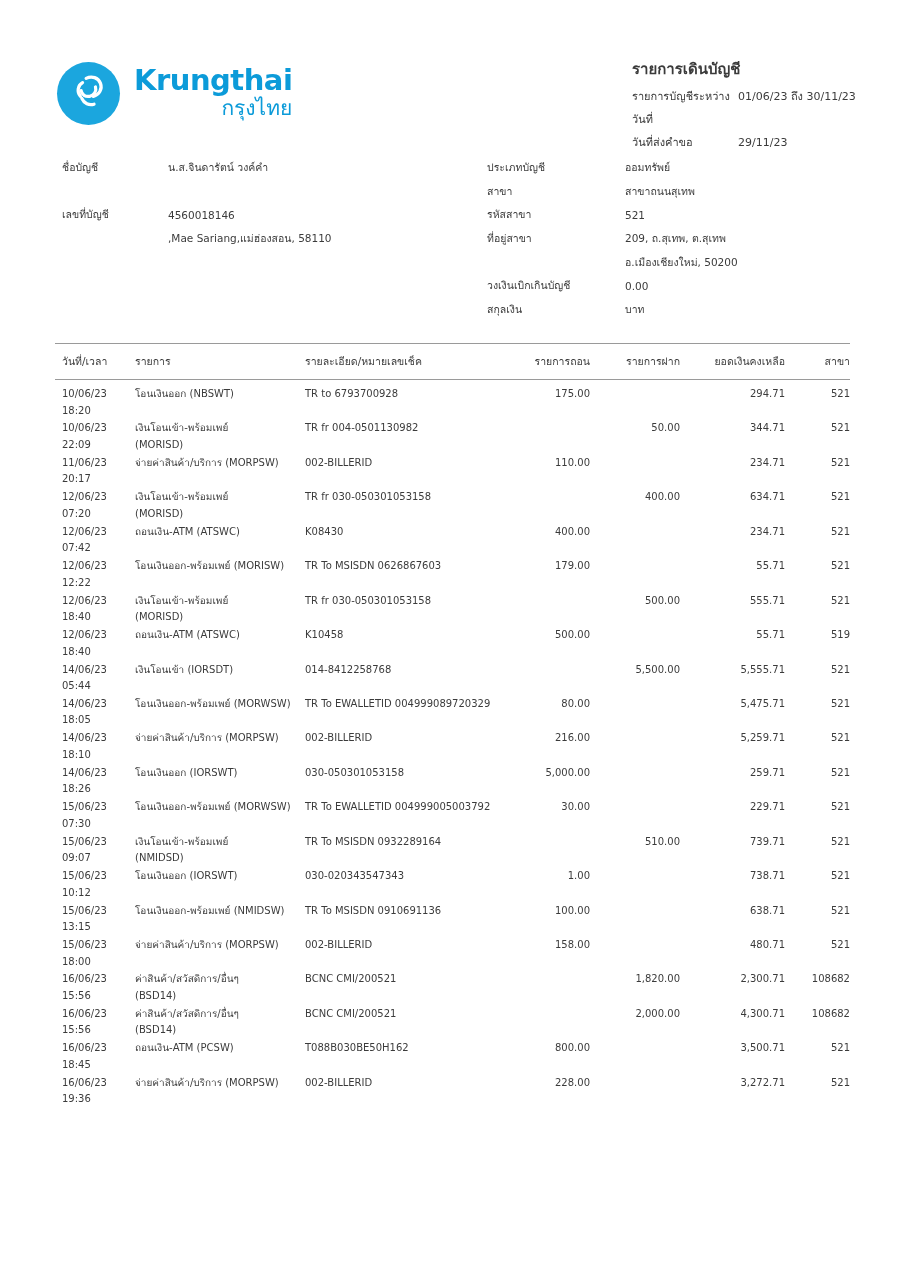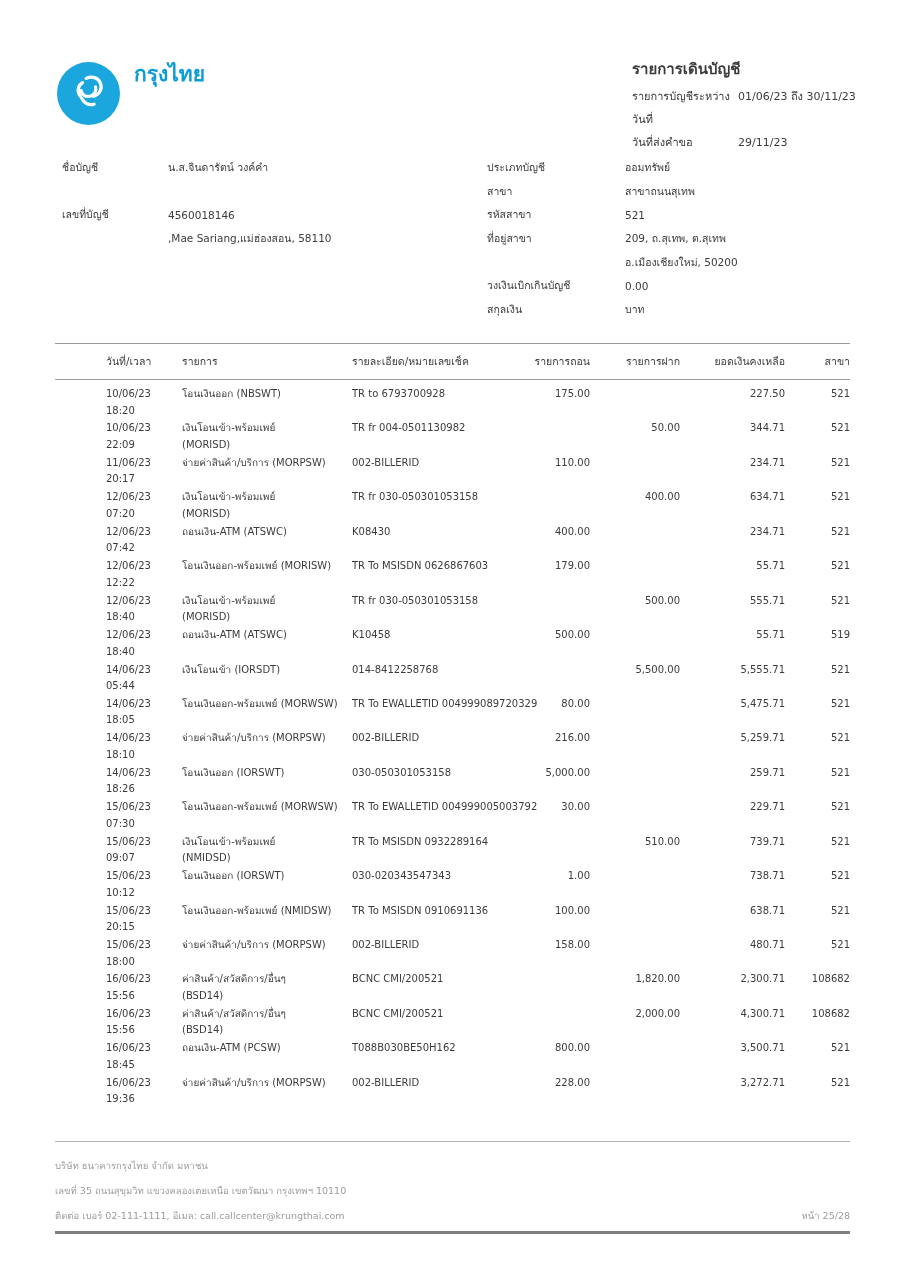--- a/index.html
+++ b/index.html
@@ -8,42 +8,42 @@
     font-family:"DejaVu Sans","Liberation Sans",sans-serif;color:#3b3b3b;
   }
   
   .logo-circle{
     position:absolute;left:57px;top:62px;width:63px;height:63px;border-radius:50%;
     background:#1BA6DE;display:flex;align-items:center;justify-content:center;
   }
   .logo-circle svg{width:46px;height:46px;}
   .brand{position:absolute;left:134px;top:63px;color:#0C9BD9;}
   .brand-en{font-size:29px;font-weight:700;letter-spacing:-0.5px;line-height:34px;}
-  .brand-th{font-size:21px;font-weight:700;line-height:24px;margin-top:-1px;}
+  .brand-th{font-size:21px;font-weight:400;line-height:24px;margin-top:-1px;text-align:right;}
   .head-right{position:absolute;left:632px;top:57px;width:225px;}
   .doc-title{font-size:15px;font-weight:600;margin-bottom:4px;}
   .head-row{display:flex;font-size:11px;line-height:23px;}
   .head-row .hlabel{width:106px;flex:none;}
   
   .acct-col{position:absolute;top:156px;}
   .acct-left{left:62px;width:400px;}
   .acct-right{left:487px;width:380px;}
   .acct-row{display:flex;font-size:10.5px;height:23.6px;align-items:center;}
   .acct-row .alabel{flex:none;}
   .acct-left .alabel{width:106px;}
   .acct-right .alabel{width:138px;}
   
   .txn-table{position:absolute;left:55px;top:343px;width:795px;}
   .grid{display:grid;grid-template-columns:75px 170px 215px 75px 90px 105px 65px;}
   .thead{border-top:1px solid #9a9a9a;border-bottom:1px solid #9a9a9a;padding:9px 0;font-size:10.5px;}
   .tbody{padding-top:6px;}
   .trow{min-height:34.45px;font-size:10px;line-height:16.5px;align-items:start;}
   .cell{white-space:nowrap;}
-  .c-date{padding-left:7px;margin-left:44px;}
-  .c-name,.c-detail{padding-left:5px;margin-left:47px;}
+  .c-date{padding-left:7px;}
+  .c-name,.c-detail{padding-left:5px;}
   .c-withdraw,.c-deposit,.c-balance,.c-branch{text-align:right;}
   .l2{color:#3b3b3b;}
   
   .footer{
     position:absolute;left:55px;top:1141px;width:795px;border-top:1px solid #b3b3b3;
     padding-top:11px;font-size:9.5px;color:#9b9b9b;
   }
   .f-line{line-height:25px;white-space:nowrap;}
   .f-page{position:absolute;right:0;top:61px;line-height:25px;}
   .f-bottom{position:absolute;left:0;top:89px;width:795px;height:3px;background:#7f7f7f;}
@@ -59,20 +59,21 @@
         <g fill="none" stroke="#ffffff" stroke-width="4.5" stroke-linecap="round">
           <path d="M20 38c-5-6-4-15 3-19"></path>
           <path d="M28 13c8-4 17-1 20 7 3 8-2 16-10 18"></path>
           <path d="M41 25c2 6-2 12-8 13s-11-2-12-8"></path>
           <path d="M22 41c3 7 10 10 17 8"></path>
         </g>
       </svg>
     </span>
   </div>
   <div class="brand">
+    <div class="brand-en">Krungthai</div>
     <div class="brand-th">กรุงไทย</div>
   </div>
 
   <div class="head-right">
     <div class="doc-title">รายการเดินบัญชี</div>
     <div>
 
         <div class="head-row">
           <span class="hlabel">รายการบัญชีระหว่างวันที่</span>
           <span class="hvalue">01/06/23 ถึง 30/11/23</span>
@@ -163,21 +164,21 @@
             <div class="l1">10/06/23</div>
             <div class="l2">18:20</div>
           </div>
           <div class="cell c-name">
             <div class="l1">โอนเงินออก (NBSWT)</div>
             <div class="l2"></div>
           </div>
           <div class="cell c-detail">TR to 6793700928</div>
           <div class="cell c-withdraw">175.00</div>
           <div class="cell c-deposit"></div>
-          <div class="cell c-balance">227.50</div>
+          <div class="cell c-balance">294.71</div>
           <div class="cell c-branch">521</div>
         </div>
 
         <div class="grid trow">
           <div class="cell c-date">
             <div class="l1">10/06/23</div>
             <div class="l2">22:09</div>
           </div>
           <div class="cell c-name">
             <div class="l1">เงินโอนเข้า-พร้อมเพย์</div>
@@ -394,21 +395,21 @@
           <div class="cell c-detail">030-020343547343</div>
           <div class="cell c-withdraw">1.00</div>
           <div class="cell c-deposit"></div>
           <div class="cell c-balance">738.71</div>
           <div class="cell c-branch">521</div>
         </div>
 
         <div class="grid trow">
           <div class="cell c-date">
             <div class="l1">15/06/23</div>
-            <div class="l2">20:15</div>
+            <div class="l2">13:15</div>
           </div>
           <div class="cell c-name">
             <div class="l1">โอนเงินออก-พร้อมเพย์ (NMIDSW)</div>
             <div class="l2"></div>
           </div>
           <div class="cell c-detail">TR To MSISDN 0910691136</div>
           <div class="cell c-withdraw">100.00</div>
           <div class="cell c-deposit"></div>
           <div class="cell c-balance">638.71</div>
           <div class="cell c-branch">521</div>
@@ -489,26 +490,14 @@
           </div>
           <div class="cell c-detail">002-BILLERID</div>
           <div class="cell c-withdraw">228.00</div>
           <div class="cell c-deposit"></div>
           <div class="cell c-balance">3,272.71</div>
           <div class="cell c-branch">521</div>
         </div>
       </div>
   </div>
 
-  <div class="footer">
-    <div>
-
-        <div class="f-line">บริษัท ธนาคารกรุงไทย จำกัด มหาชน</div>
-
-        <div class="f-line">เลขที่ 35 ถนนสุขุมวิท แขวงคลองเตยเหนือ เขตวัฒนา กรุงเทพฯ 10110</div>
-
-        <div class="f-line">ติดต่อ เบอร์ 02-111-1111, อีเมล: call.callcenter@krungthai.com</div>
-      </div>
-    <div class="f-page">หน้า 25/28</div>
-    <div class="f-bottom"></div>
-  </div>
 
 </div>
 
 </body></html>

